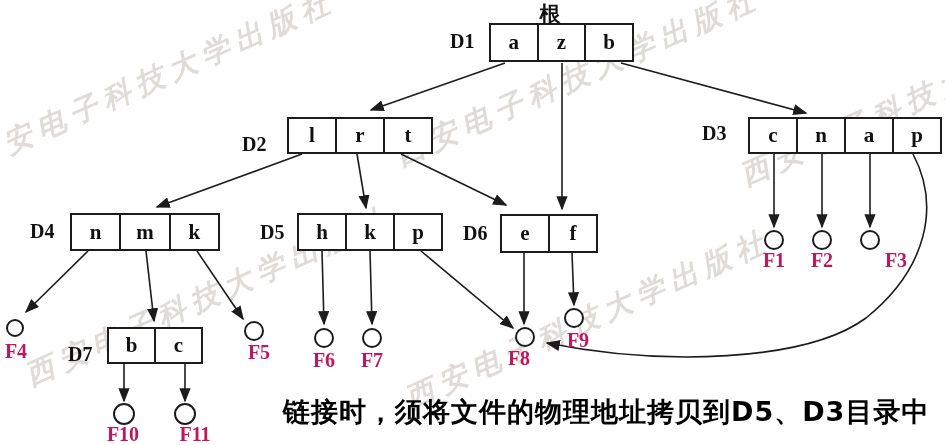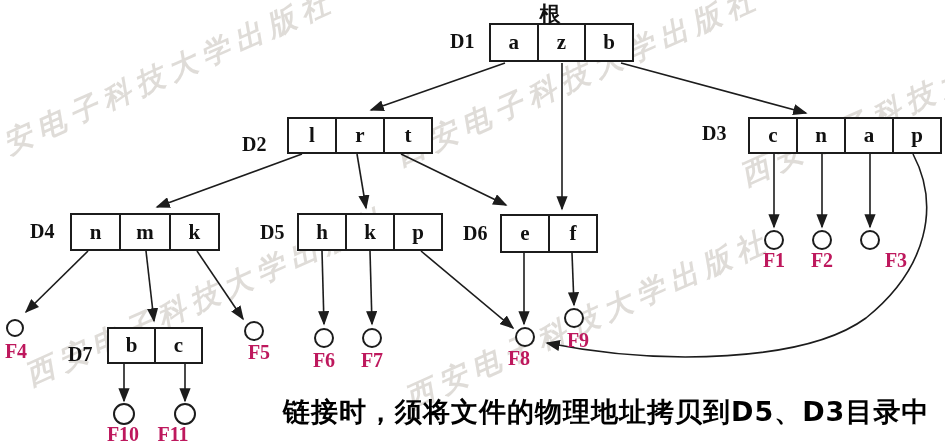--- a/index.html
+++ b/index.html
@@ -129,17 +129,17 @@
   <div class="flabel" style="left:751px;top:249px">F1</div>
   <div class="flabel" style="left:799px;top:249px">F2</div>
   <div class="flabel" style="left:873px;top:249px">F3</div>
   <div class="flabel" style="left:-7px;top:340px">F4</div>
   <div class="flabel" style="left:236px;top:341px">F5</div>
   <div class="flabel" style="left:301px;top:349px">F6</div>
   <div class="flabel" style="left:349px;top:349px">F7</div>
   <div class="flabel" style="left:496px;top:347px">F8</div>
   <div class="flabel" style="left:555px;top:329px">F9</div>
   <div class="flabel" style="left:100px;top:423px">F10</div>
-  <div class="flabel" style="left:150px;top:423px">F11</div>
+  <div class="flabel" style="left:172px;top:423px">F11</div>
 
   <div class="caption" style="left:283px;top:394px">链接时，须将文件的物理地址拷贝到D5、D3目录中</div>
 
 </div>
 
 </body></html>

